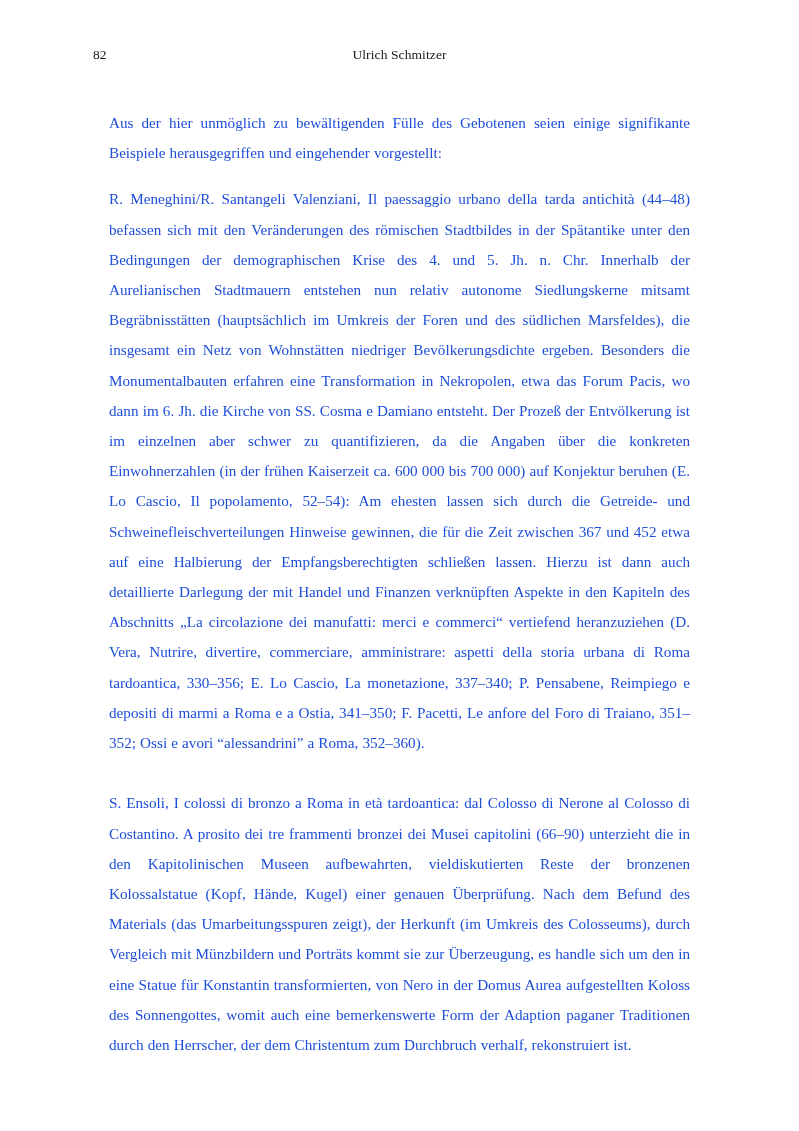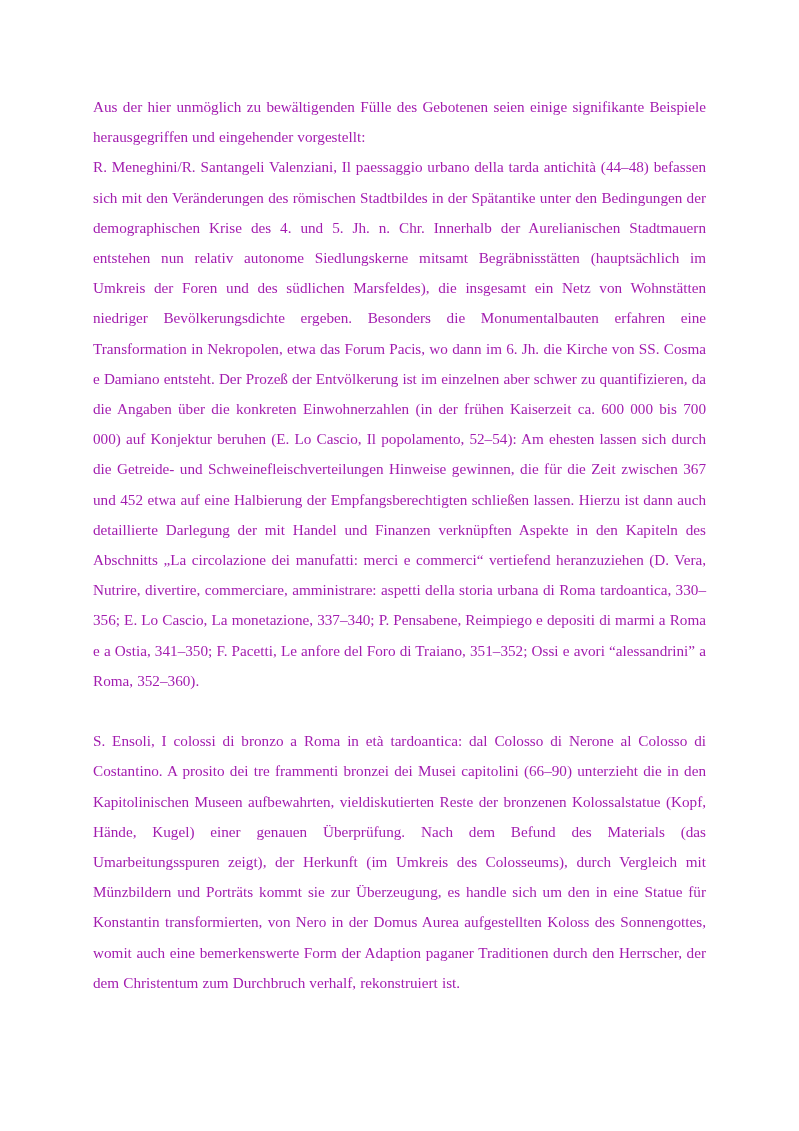--- a/index.html
+++ b/index.html
@@ -53,28 +53,28 @@
 
   
   .text-body {
     position: absolute;
     left: 93px;
     top: 92px;
     width: 613px;
   }
 
   .para {
-    margin: 0;
+    margin: 16px;
     font-size: 15.2px;
     line-height: 30.2px;
     text-align: justify;
     text-justify: inter-word;
     hyphens: none;
     word-spacing: 0.02em;
-    color: #a21caf;
+    color: #1d4ed8;
   }
 
   
   .para + .para.tight {
     margin-top: 0;
   }
 
   .para.gap {
     margin-top: 30.2px;
   }
@@ -83,20 +83,24 @@
   .para:last-child,
   .para {
     text-align-last: left;
   }
 </style>
 </head>
 <body>
 
 <div class="page">
 
+  <div class="running-head">
+    <span class="folio">82</span>
+    <span class="head-title">Ulrich Schmitzer</span>
+  </div>
 
   <div class="text-body">
 
     <p class="para">Aus der hier unmöglich zu bewältigenden Fülle des Gebotenen seien einige signifikante Beispiele herausgegriffen und eingehender vorgestellt:</p>
 
     <p class="para tight">R. Meneghini/R. Santangeli Valenziani, Il paessaggio urbano della tarda antichità (44–48) befassen sich mit den Veränderungen des römischen Stadtbildes in der Spätantike unter den Bedingungen der demographischen Krise des 4. und 5. Jh. n. Chr. Innerhalb der Aurelianischen Stadtmauern entstehen nun relativ autonome Siedlungskerne mitsamt Begräbnisstätten (hauptsächlich im Umkreis der Foren und des südlichen Marsfeldes), die insgesamt ein Netz von Wohnstätten niedriger Bevölkerungsdichte ergeben. Besonders die Monumentalbauten erfahren eine Transformation in Nekropolen, etwa das Forum Pacis, wo dann im 6. Jh. die Kirche von SS. Cosma e Damiano entsteht. Der Prozeß der Entvölkerung ist im einzelnen aber schwer zu quantifizieren, da die Angaben über die konkreten Einwohnerzahlen (in der frühen Kaiserzeit ca. 600 000 bis 700 000) auf Konjektur beruhen (E. Lo Cascio, Il popolamento, 52–54): Am ehesten lassen sich durch die Getreide- und Schweinefleischverteilungen Hinweise gewinnen, die für die Zeit zwischen 367 und 452 etwa auf eine Halbierung der Empfangsberechtigten schließen lassen. Hierzu ist dann auch detaillierte Darlegung der mit Handel und Finanzen verknüpften Aspekte in den Kapiteln des Abschnitts „La circolazione dei manufatti: merci e commerci“ vertiefend heranzuziehen (D. Vera, Nutrire, divertire, commerciare, amministrare: aspetti della storia urbana di Roma tardoantica, 330–356; E. Lo Cascio, La monetazione, 337–340; P. Pensabene, Reimpiego e depositi di marmi a Roma e a Ostia, 341–350; F. Pacetti, Le anfore del Foro di Traiano, 351–352; Ossi e avori “alessandrini” a Roma, 352–360).</p>
 
     <p class="para gap">S. Ensoli, I colossi di bronzo a Roma in età tardoantica: dal Colosso di Nerone al Colosso di Costantino. A prosito dei tre frammenti bronzei dei Musei capitolini (66–90) unterzieht die in den Kapitolinischen Museen aufbewahrten, vieldiskutierten Reste der bronzenen Kolossalstatue (Kopf, Hände, Kugel) einer genauen Überprüfung. Nach dem Befund des Materials (das Umarbeitungsspuren zeigt), der Herkunft (im Umkreis des Colosseums), durch Vergleich mit Münzbildern und Porträts kommt sie zur Überzeugung, es handle sich um den in eine Statue für Konstantin transformierten, von Nero in der Domus Aurea aufgestellten Koloss des Sonnengottes, womit auch eine bemerkenswerte Form der Adaption paganer Traditionen durch den Herrscher, der dem Christentum zum Durchbruch verhalf, rekonstruiert ist.</p>
 
   </div>

